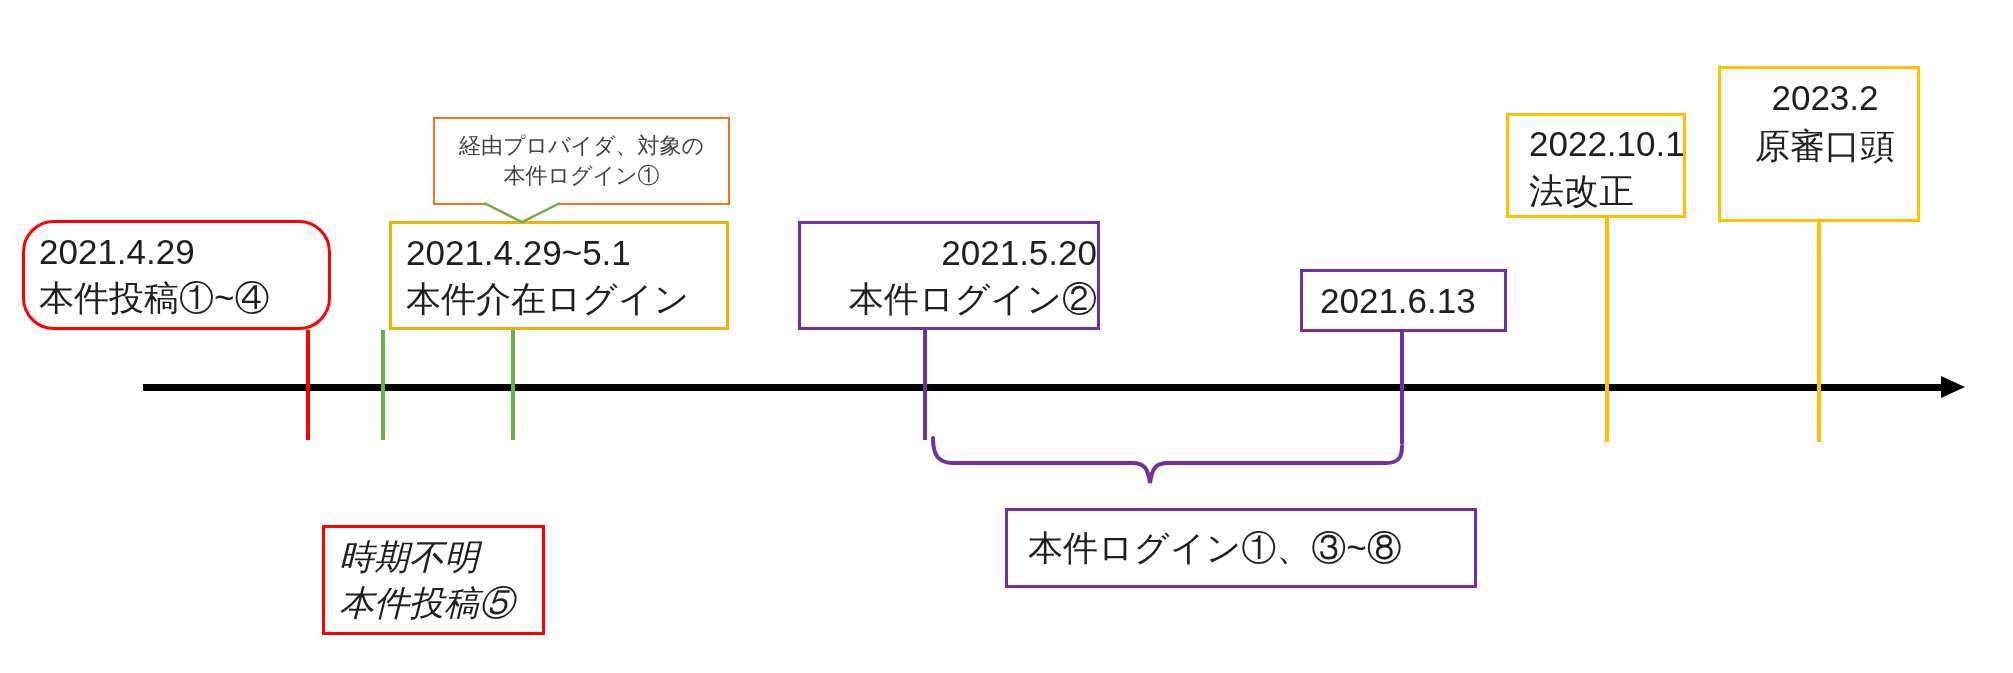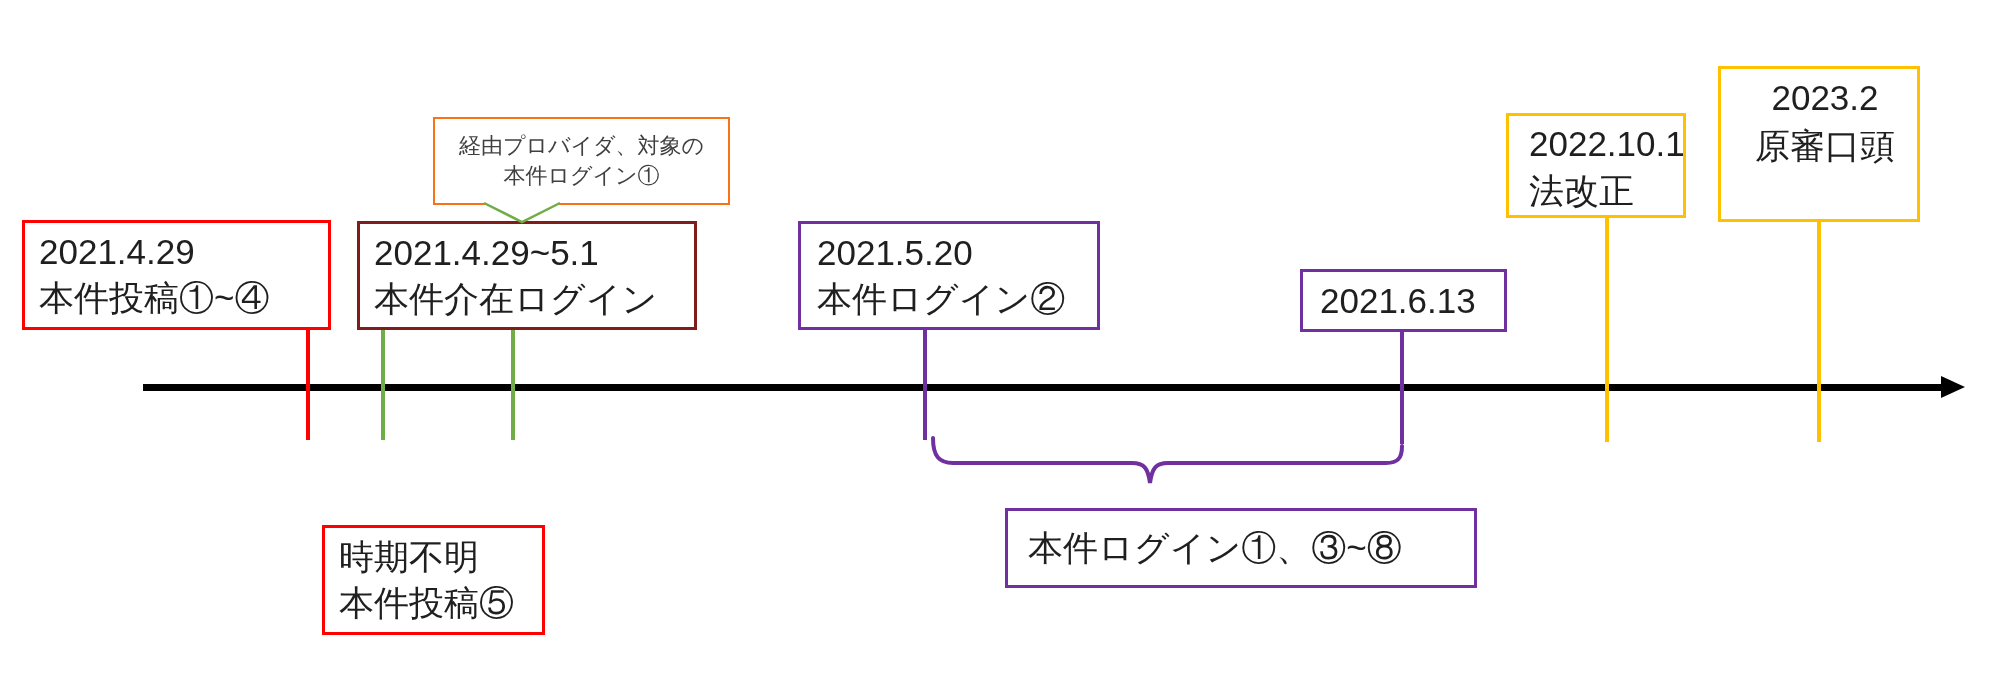--- a/index.html
+++ b/index.html
@@ -15,30 +15,30 @@
     border-left:24px solid #000000;
     border-top:11px solid transparent;
     border-bottom:11px solid transparent;
   }
   
   .box {
     position:absolute; background:#ffffff; box-sizing:border-box;
     font-size:35px; line-height:46px; white-space:nowrap; color:#1f1f1f;
   }
   .red    { border:3px solid #ff0000; }
-  .green  { border:3px solid #7f1d1d; }
-  .purple { border:3px solid #7030a0; }
+  .green  { border:3px solid #eab308;margin-left:32px; }
+  .purple { border:3px solid #7030a0;text-align:right; }
   .gold   { border:3px solid #ffc000; }
-  #box-post14   { left:22px;   top:220px; width:309px; height:110px; padding:6px 0 0 14px; }
+  #box-post14   { left:22px;   top:220px; width:309px; height:110px; padding:6px 0 0 14px;border-radius:32px; }
   #box-kaizai   { left:357px;  top:221px; width:340px; height:109px; padding:6px 0 0 14px; }
   #box-login2   { left:798px;  top:221px; width:302px; height:109px; padding:6px 0 0 16px; }
   #box-613      { left:1300px; top:269px; width:207px; height:63px;  display:flex; align-items:center; padding-left:17px; }
   #box-law      { left:1506px; top:113px; width:180px; height:105px; padding:4px 0 0 20px; line-height:47px; }
   #box-hearing  { left:1718px; top:66px;  width:202px; height:156px; padding:5px 0 0 12px; line-height:48px;text-align:center; }
-  #box-post5    { left:322px;  top:525px; width:223px; height:110px; padding:6px 0 0 14px; }
+  #box-post5    { left:322px;  top:525px; width:223px; height:110px; padding:6px 0 0 14px;font-style:italic; }
   #box-login138 { left:1005px; top:508px; width:472px; height:80px;  display:flex; align-items:center; padding-left:20px; }
   
   #callout {
     left:433px; top:117px; width:297px; height:88px;
     border:2px solid #f97316; background:#ffffff; box-sizing:border-box;
     font-size:22px; line-height:30px; text-align:center; padding-top:12px;
     color:#404040; white-space:nowrap;
   }
   #callout-notch { position:absolute; left:47px; top:81px; width:80px; height:24px; }
   

